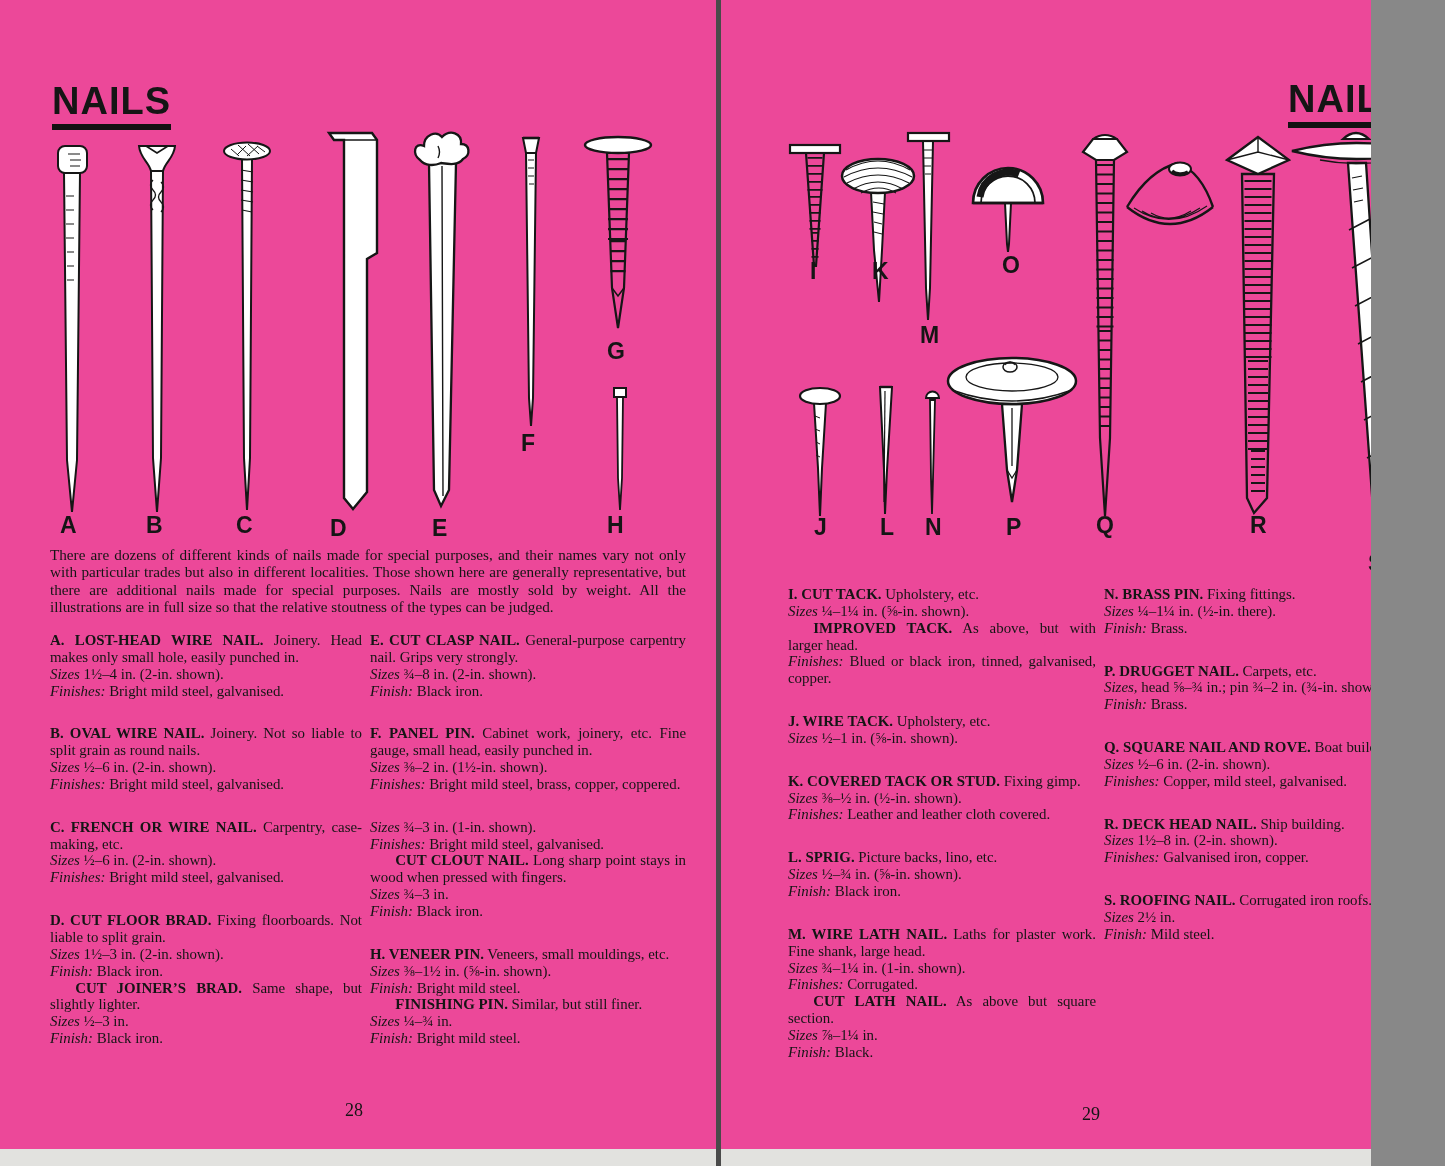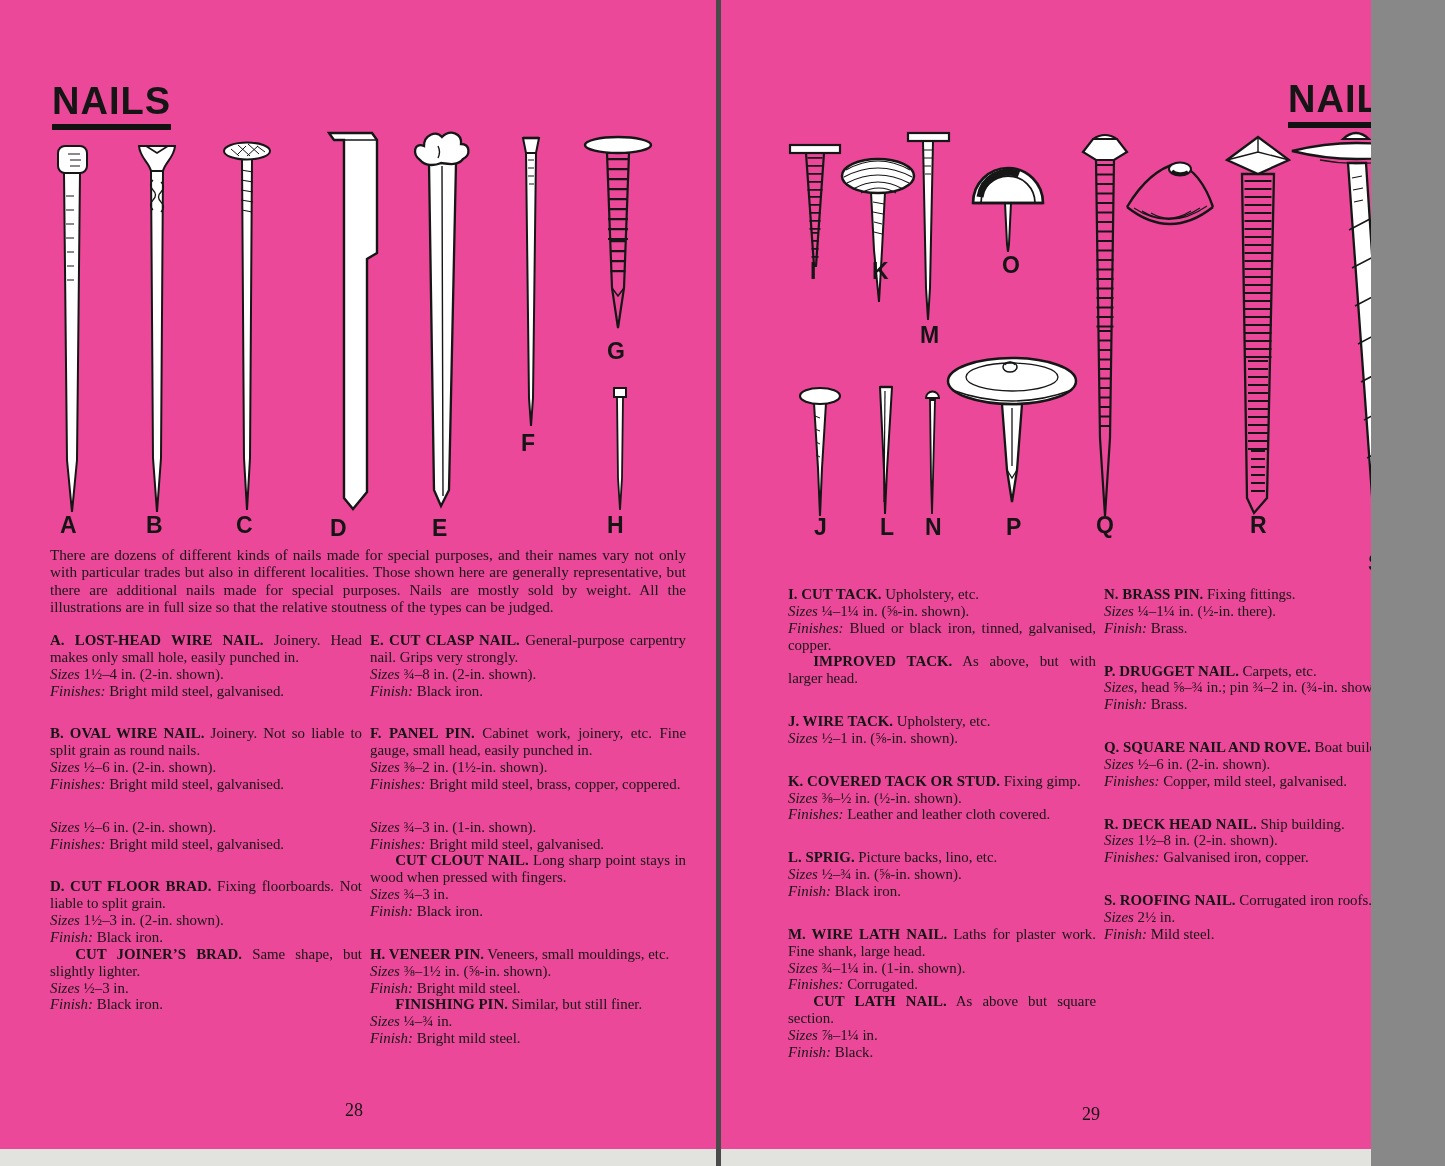--- a/index.html
+++ b/index.html
@@ -106,20 +106,21 @@
           <div class="para"><span class="s-b">A. LOST-HEAD WIRE NAIL.</span><span class="s-n"> Joinery.  Head makes only small hole, easily punched in.</span></div>
           <div class="para"><span class="s-i">Sizes</span><span class="s-n"> 1½–4 in. (2-in. shown).</span></div>
           <div class="para"><span class="s-i">Finishes:</span><span class="s-n"> Bright mild steel, galvanised.</span></div>
         </div>
         <div class="entry">
           <div class="para"><span class="s-b">B. OVAL WIRE NAIL.</span><span class="s-n"> Joinery. Not so liable to split grain as round nails.</span></div>
           <div class="para"><span class="s-i">Sizes</span><span class="s-n"> ½–6 in. (2-in. shown).</span></div>
           <div class="para"><span class="s-i">Finishes:</span><span class="s-n"> Bright mild steel, galvanised.</span></div>
         </div>
         <div class="entry">
+          <div class="para"><span class="s-b">C. FRENCH OR WIRE NAIL.</span><span class="s-n"> Carpentry, case-making, etc.</span></div>
           <div class="para"><span class="s-i">Sizes</span><span class="s-n"> ½–6 in. (2-in. shown).</span></div>
           <div class="para"><span class="s-i">Finishes:</span><span class="s-n"> Bright mild steel, galvanised.</span></div>
         </div>
         <div class="entry">
           <div class="para"><span class="s-b">D. CUT FLOOR BRAD.</span><span class="s-n"> Fixing floorboards.  Not liable to split grain.</span></div>
           <div class="para"><span class="s-i">Sizes</span><span class="s-n"> 1½–3 in. (2-in. shown).</span></div>
           <div class="para"><span class="s-i">Finish:</span><span class="s-n"> Black iron.</span></div>
           <div class="para ind"><span class="s-b">CUT JOINER’S BRAD.</span><span class="s-n"> Same shape, but slightly lighter.</span></div>
           <div class="para"><span class="s-i">Sizes</span><span class="s-n"> ½–3 in.</span></div>
           <div class="para"><span class="s-i">Finish:</span><span class="s-n"> Black iron.</span></div>
@@ -262,22 +263,22 @@
     <div class="nl" style="left:203px;top:516px">N</div>
     <div class="nl" style="left:284px;top:516px">P</div>
     <div class="nl" style="left:374px;top:514px">Q</div>
     <div class="nl" style="left:528px;top:514px">R</div>
     <div class="nl" style="left:646px;top:552px">S</div>
 
     <div class="col" style="left:66px;top:586px;width:308px">
         <div class="entry">
           <div class="para"><span class="s-b">I. CUT TACK.</span><span class="s-n"> Upholstery, etc.</span></div>
           <div class="para"><span class="s-i">Sizes</span><span class="s-n"> ¼–1¼ in. (⅝-in. shown).</span></div>
+          <div class="para ind"><span class="s-b">IMPROVED TACK.</span><span class="s-n"> As above, but with larger head.</span></div>
           <div class="para"><span class="s-i">Finishes:</span><span class="s-n"> Blued or black iron, tinned, galvanised, copper.</span></div>
-          <div class="para ind"><span class="s-b">IMPROVED TACK.</span><span class="s-n"> As above, but with larger head.</span></div>
         </div>
         <div class="entry">
           <div class="para"><span class="s-b">J. WIRE TACK.</span><span class="s-n"> Upholstery, etc.</span></div>
           <div class="para"><span class="s-i">Sizes</span><span class="s-n"> ½–1 in. (⅝-in. shown).</span></div>
         </div>
         <div class="entry">
           <div class="para"><span class="s-b">K. COVERED TACK OR STUD.</span><span class="s-n"> Fixing gimp.</span></div>
           <div class="para"><span class="s-i">Sizes</span><span class="s-n"> ⅜–½ in. (½-in. shown).</span></div>
           <div class="para"><span class="s-i">Finishes:</span><span class="s-n"> Leather and leather cloth covered.</span></div>
         </div>

